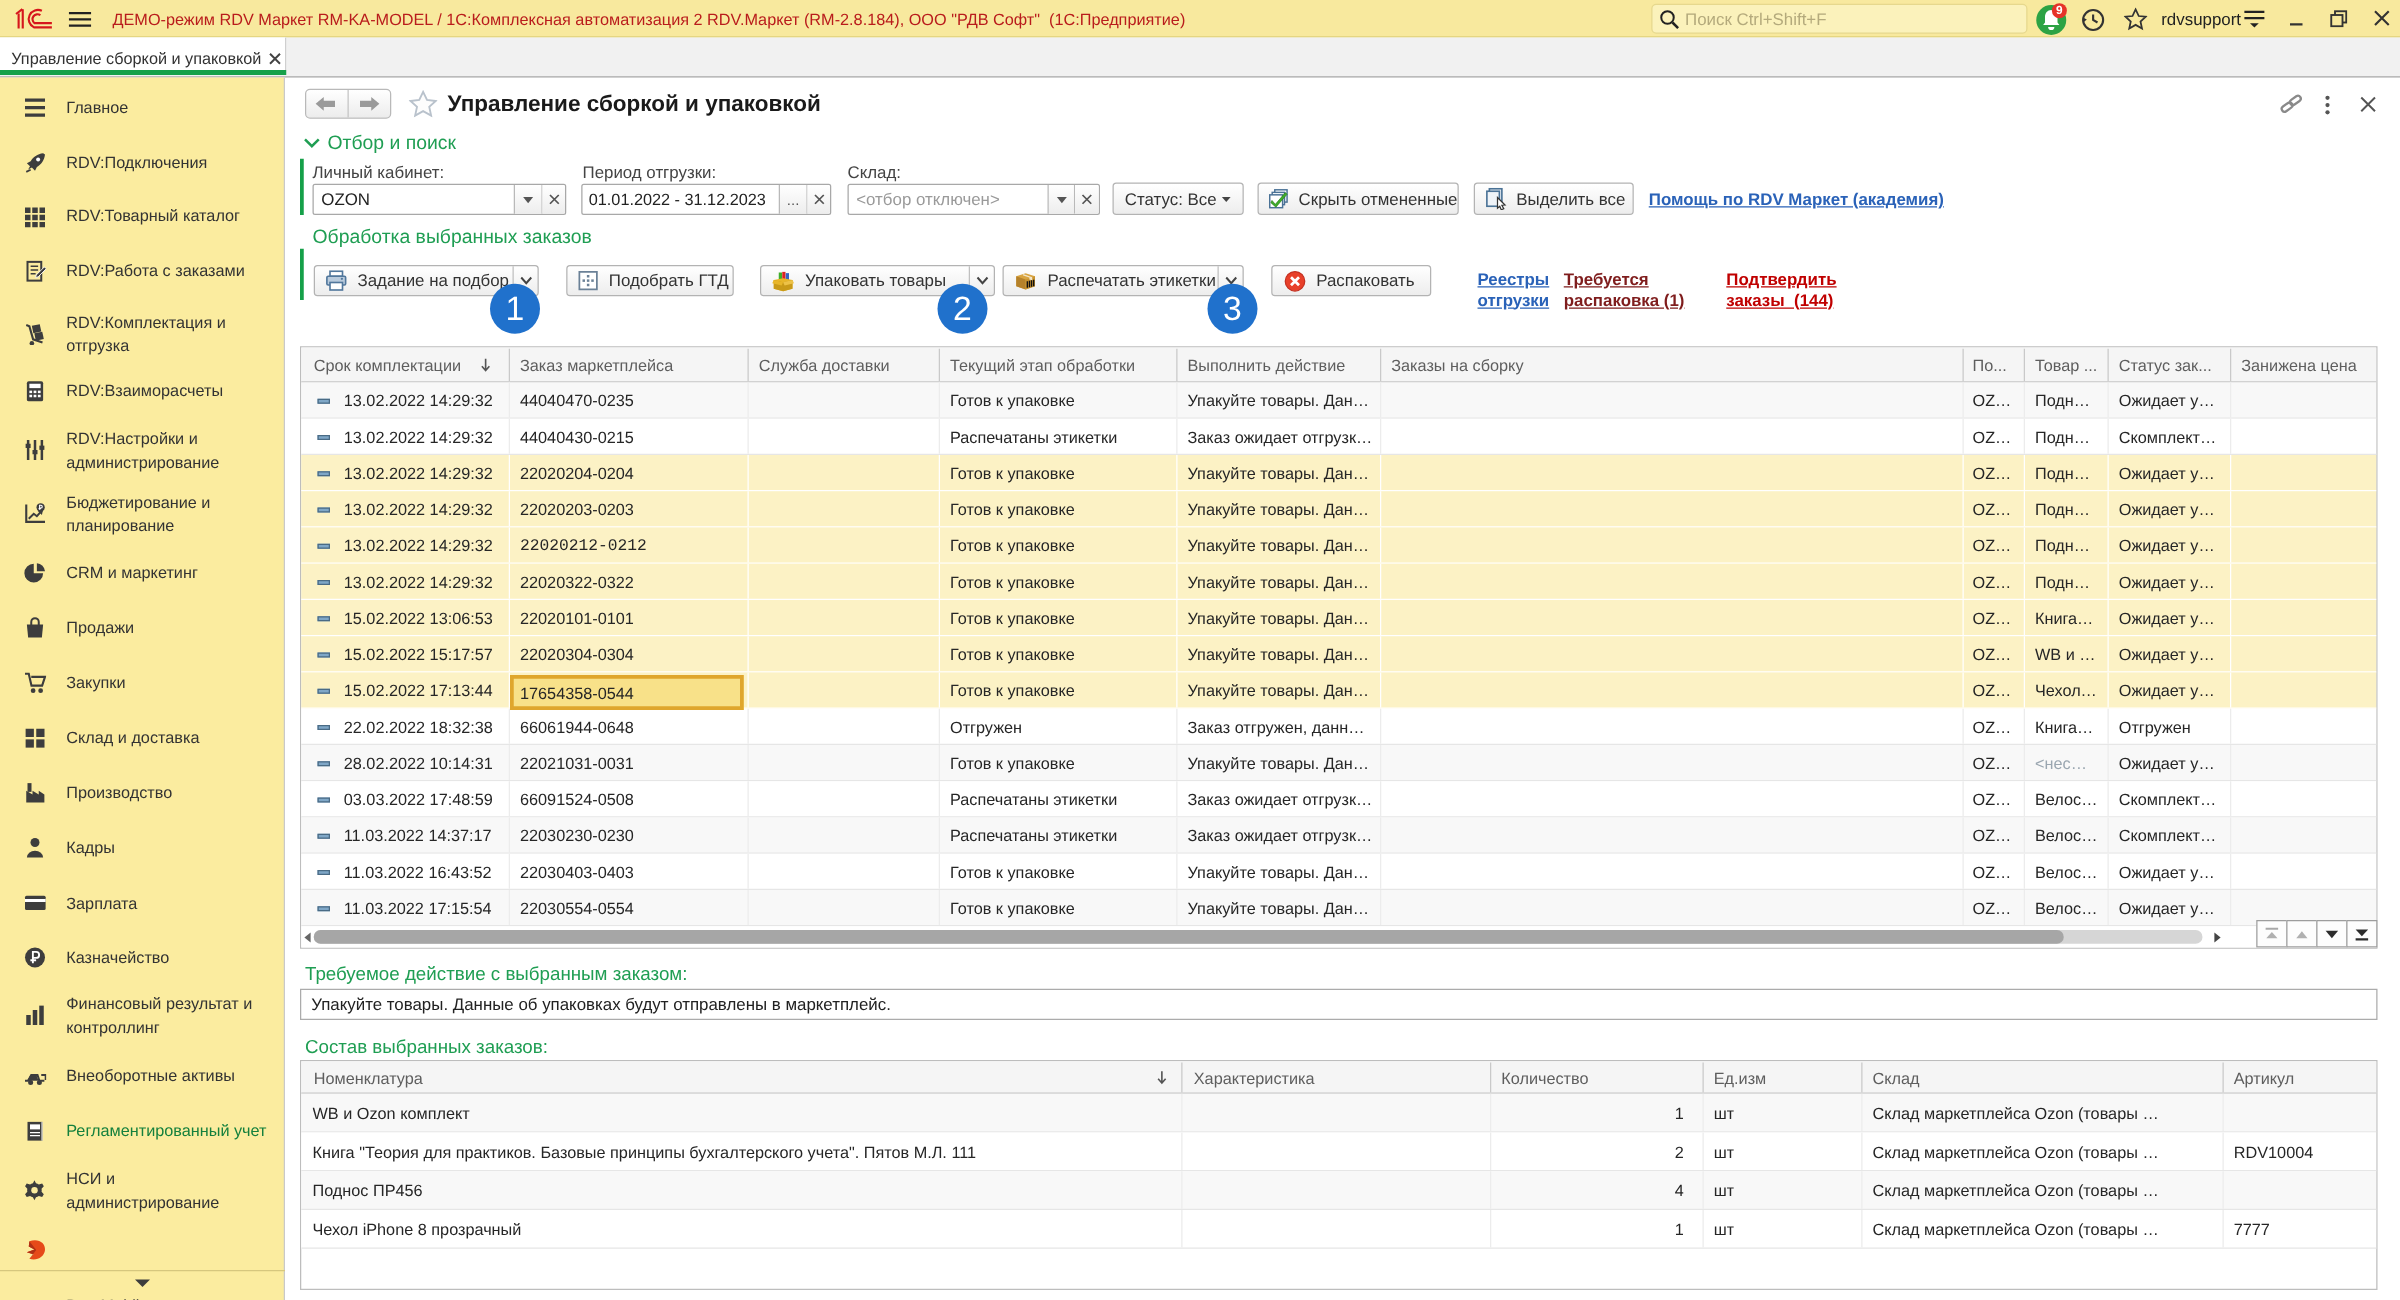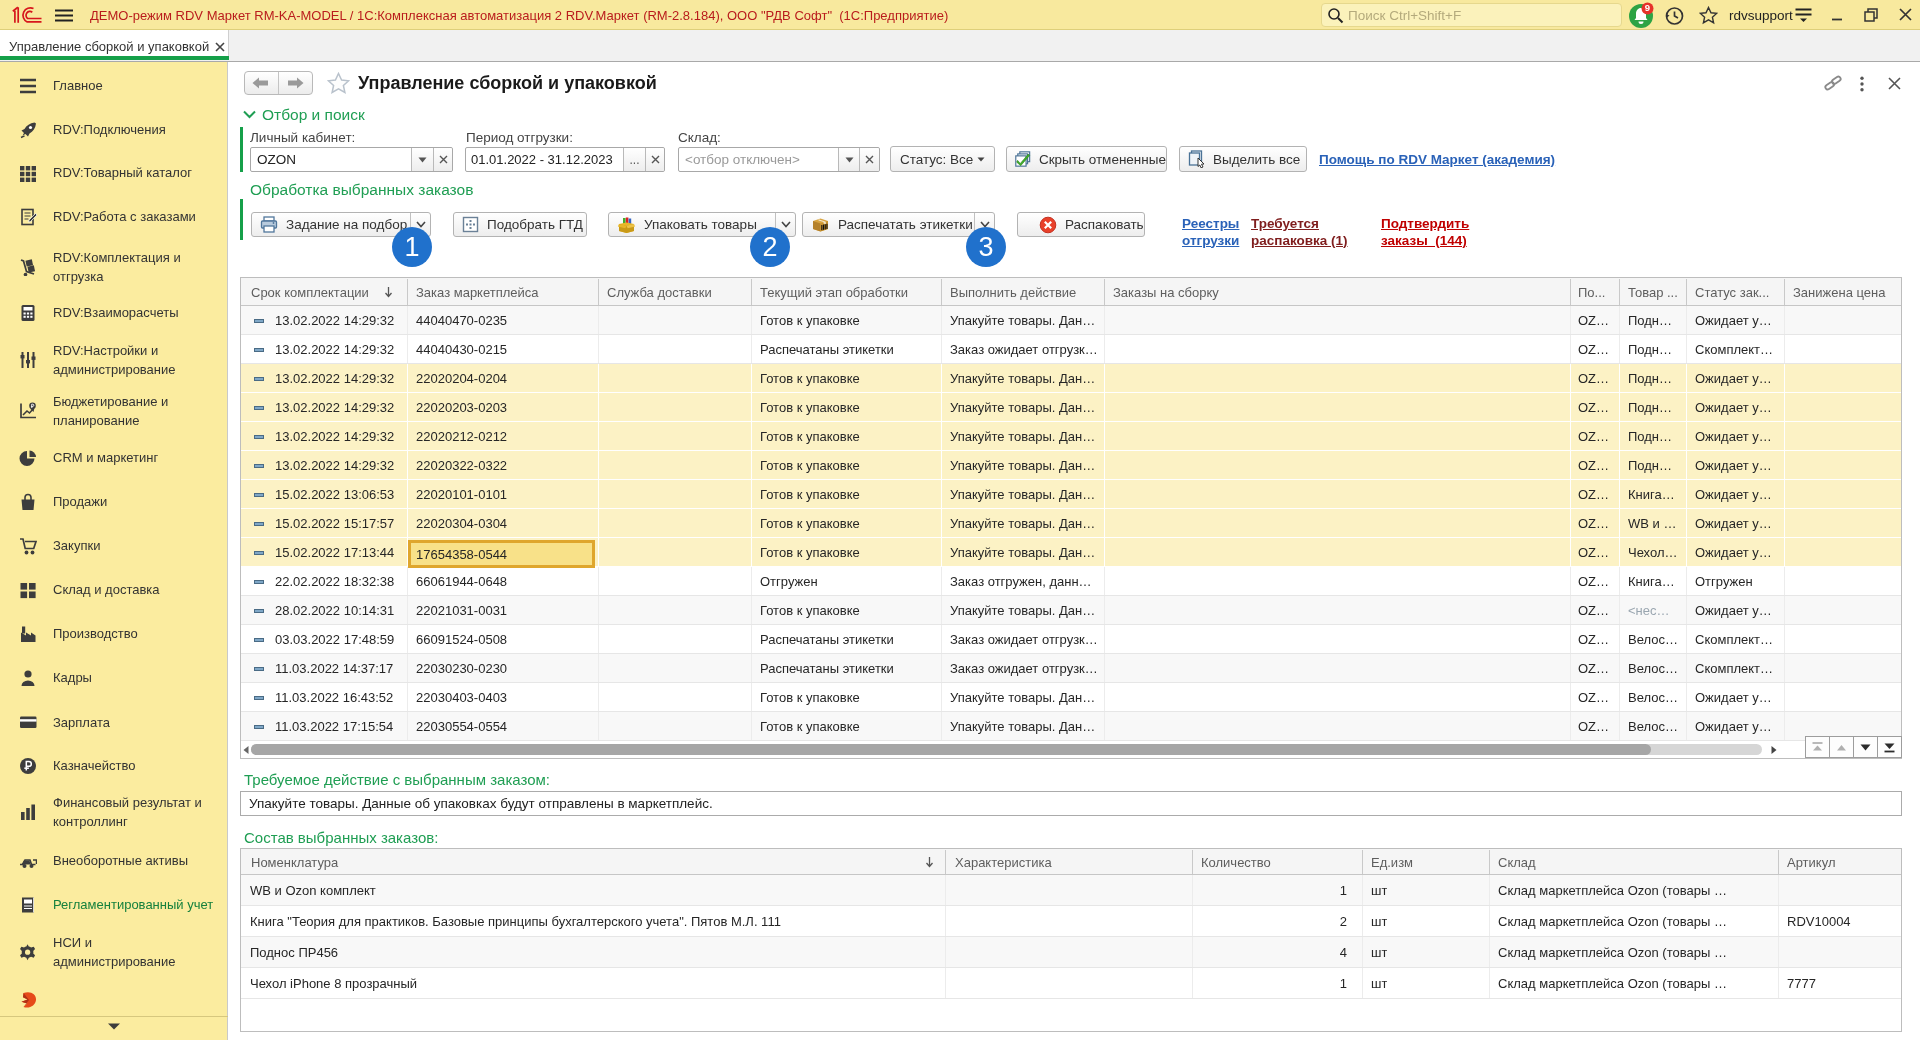--- a/index.html
+++ b/index.html
@@ -449,21 +449,21 @@
         <rect x="13.7" y="8.2" width="1.1" height="5.2"></rect>
         <rect x="15.4" y="7.8" width="1.1" height="5.2"></rect>
       </g>
     </svg>
     <span style="margin-left:8px;">Распечатать этикетки</span>
   </div>
 <div class="abs" style="left:974px;top:213px;width:1px;height:23px;background:#c0c0c0;"></div>
 <svg class="abs" style="left:980px;top:221px;" width="10" height="7">
     <path d="M1 1 L5 5.5 L9 1" fill="none" stroke="#444" stroke-width="1.6"></path>
   </svg>
-<div class="btn" style="left:1017px;top:212px;width:128px;height:25px;padding-left:12px;">
+<div class="btn" style="left:1017px;top:212px;width:128px;height:25px;">
     <svg style="margin-left:9px;" width="18" height="18" viewBox="0 0 18 18">
       <circle cx="9" cy="9" r="7.8" fill="#e8402a"></circle>
       <circle cx="9" cy="9" r="7.8" fill="none" stroke="#c43122" stroke-width="1"></circle>
       <path d="M5.8 5.8 L12.2 12.2 M12.2 5.8 L5.8 12.2" stroke="#fff" stroke-width="2.2"></path>
     </svg>
     <span style="margin-left:8px;">Распаковать</span>
   </div>
 <div class="abs" style="left:392px;top:227px;width:40px;height:40px;border-radius:50%;background:#2071cc;color:#fff;font-size:27px;display:flex;align-items:center;justify-content:center;">1</div>
 <div class="abs" style="left:750px;top:227px;width:40px;height:40px;border-radius:50%;background:#2071cc;color:#fff;font-size:27px;display:flex;align-items:center;justify-content:center;">2</div>
 <div class="abs" style="left:966px;top:227px;width:40px;height:40px;border-radius:50%;background:#2071cc;color:#fff;font-size:27px;display:flex;align-items:center;justify-content:center;">3</div>
@@ -572,21 +572,21 @@
 <div class="vline" style="left:598px;top:422px;height:28px;background:#ffffff;"></div>
 <div class="vline" style="left:751px;top:422px;height:28px;background:#ffffff;"></div>
 <div class="vline" style="left:941px;top:422px;height:28px;background:#ffffff;"></div>
 <div class="vline" style="left:1104px;top:422px;height:28px;background:#ffffff;"></div>
 <div class="vline" style="left:1570px;top:422px;height:28px;background:#ffffff;"></div>
 <div class="vline" style="left:1619px;top:422px;height:28px;background:#ffffff;"></div>
 <div class="vline" style="left:1686px;top:422px;height:28px;background:#ffffff;"></div>
 <div class="vline" style="left:1784px;top:422px;height:28px;background:#ffffff;"></div>
 <div class="abs" style="left:254px;top:435px;width:10px;height:4px;background:#7fa7c7;border:1px solid #4a6b85;"></div>
 <div class="cellsp" style="left:275px;top:422px;height:29px;">13.02.2022 14:29:32</div>
-<div class="cellsp" style="left:416px;top:422px;height:29px;">22020212-0212</div>
+<div class="cellsp" style="left:416px;top:422px;height:29px;font-family:Liberation Mono, monospace;">22020212-0212</div>
 <div class="cellsp" style="left:760px;top:422px;height:29px;">Готов к упаковке</div>
 <div class="cellsp" style="left:950px;top:422px;height:29px;">Упакуйте товары. Дан…</div>
 <div class="cellsp" style="left:1578px;top:422px;height:29px;">OZ…</div>
 <div class="cellsp" style="left:1628px;top:422px;height:29px;color:#262626;">Подн…</div>
 <div class="cellsp" style="left:1695px;top:422px;height:29px;">Ожидает у…</div>
 <div class="abs" style="left:241px;top:451px;width:1660px;height:29px;background:#fcf2c5;border-bottom:1px solid #ffffff;"></div>
 <div class="vline" style="left:407px;top:451px;height:28px;background:#ffffff;"></div>
 <div class="vline" style="left:598px;top:451px;height:28px;background:#ffffff;"></div>
 <div class="vline" style="left:751px;top:451px;height:28px;background:#ffffff;"></div>
 <div class="vline" style="left:941px;top:451px;height:28px;background:#ffffff;"></div>

